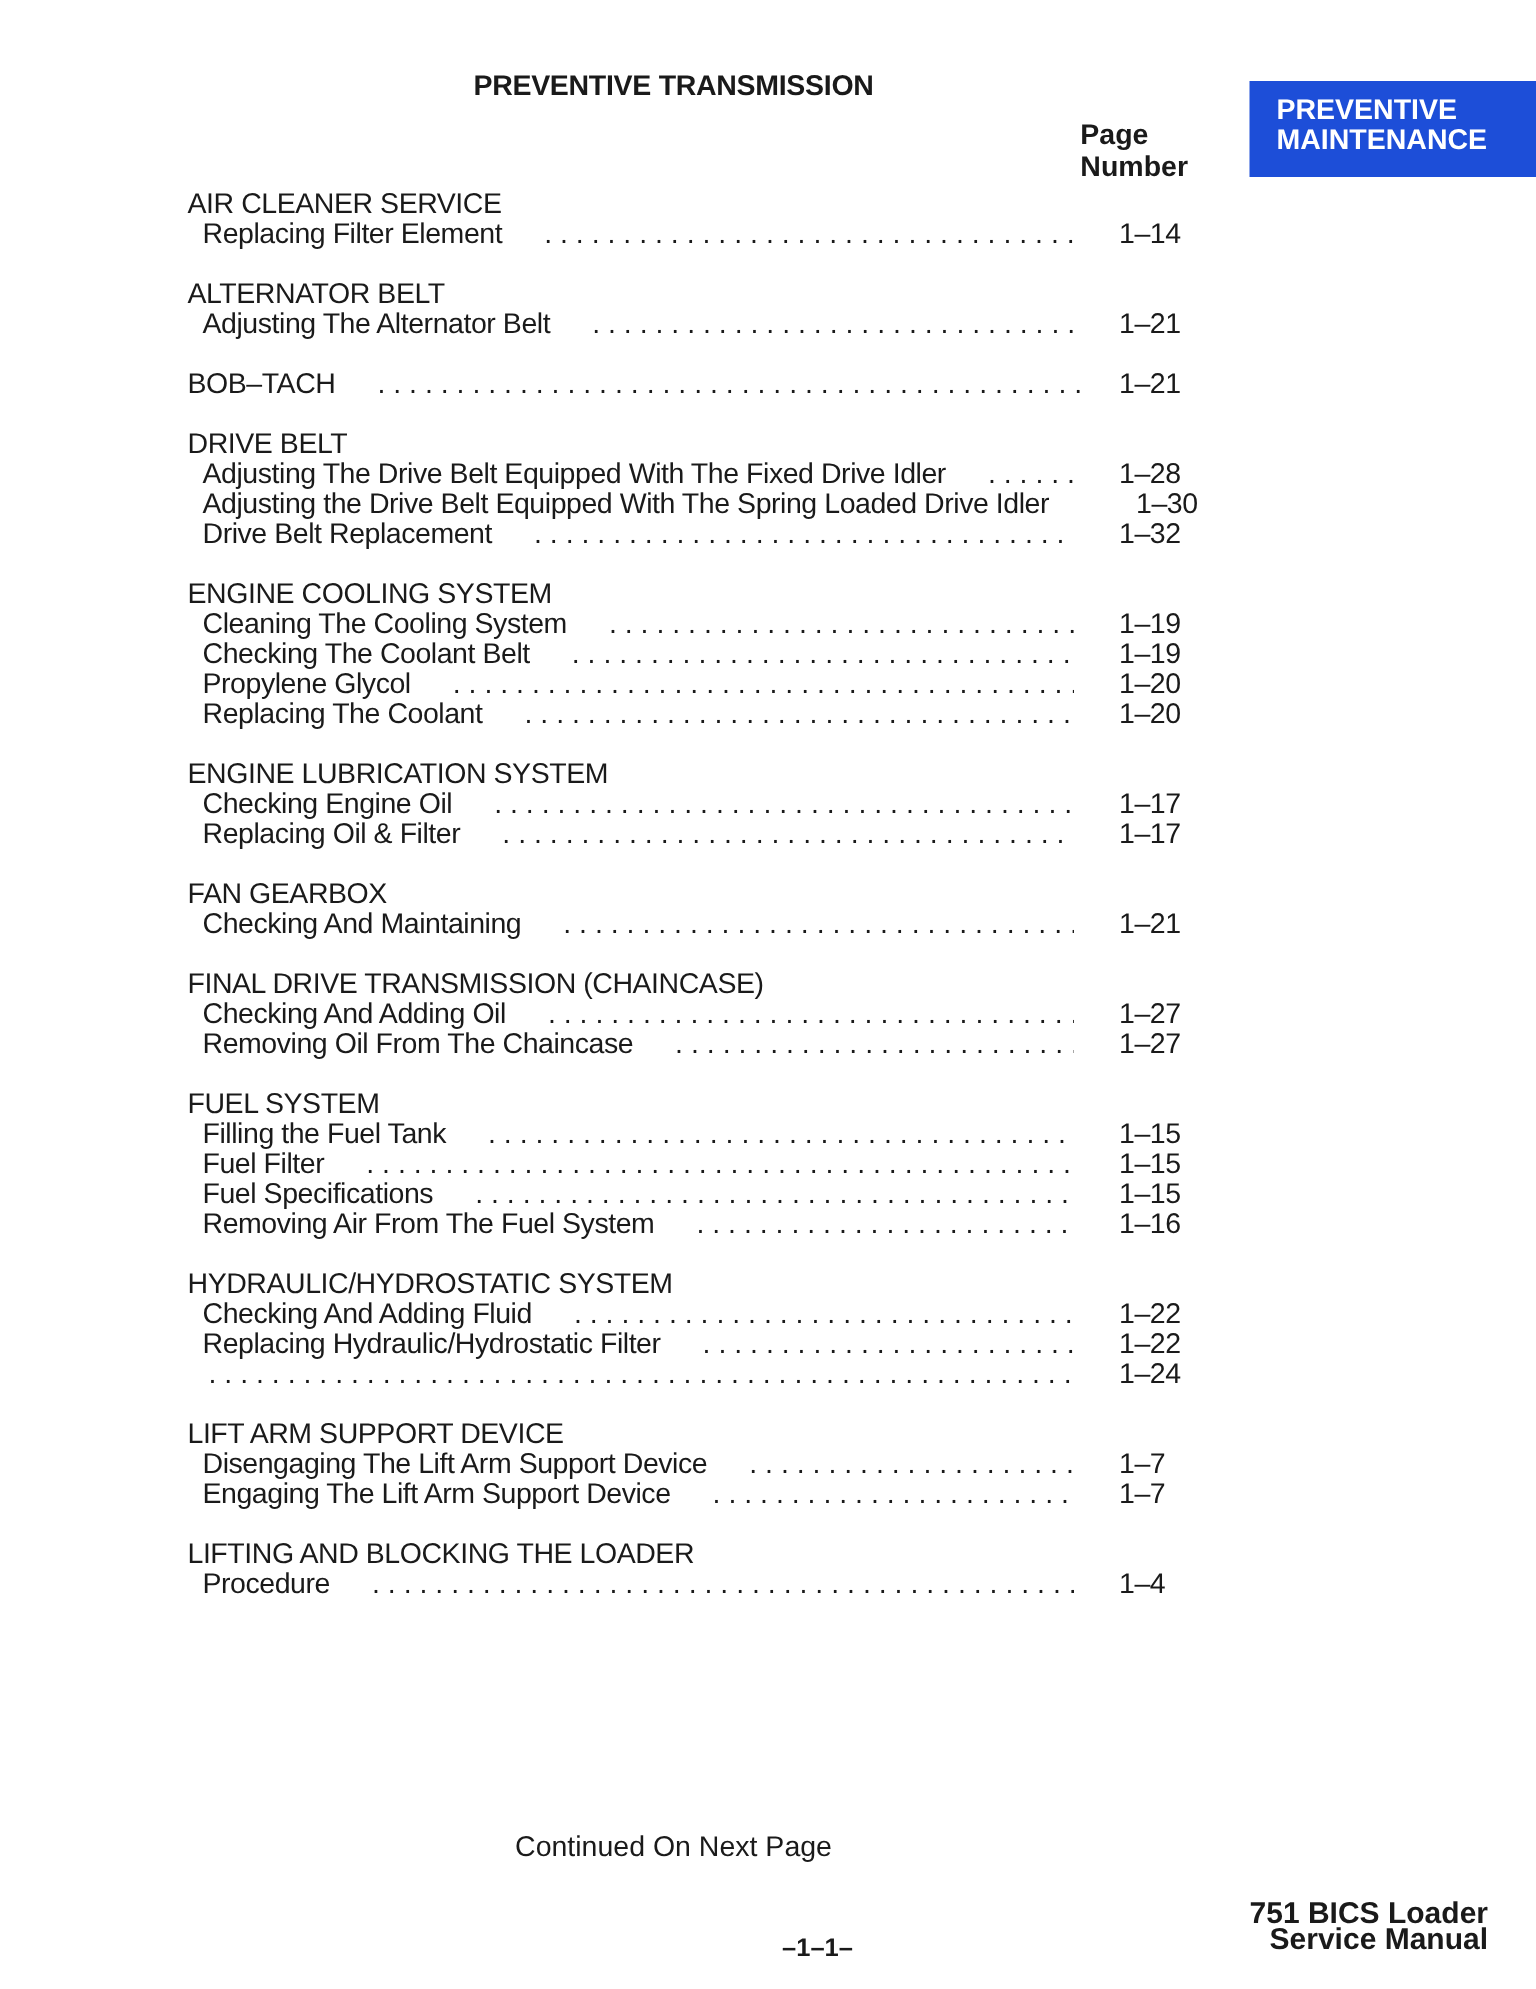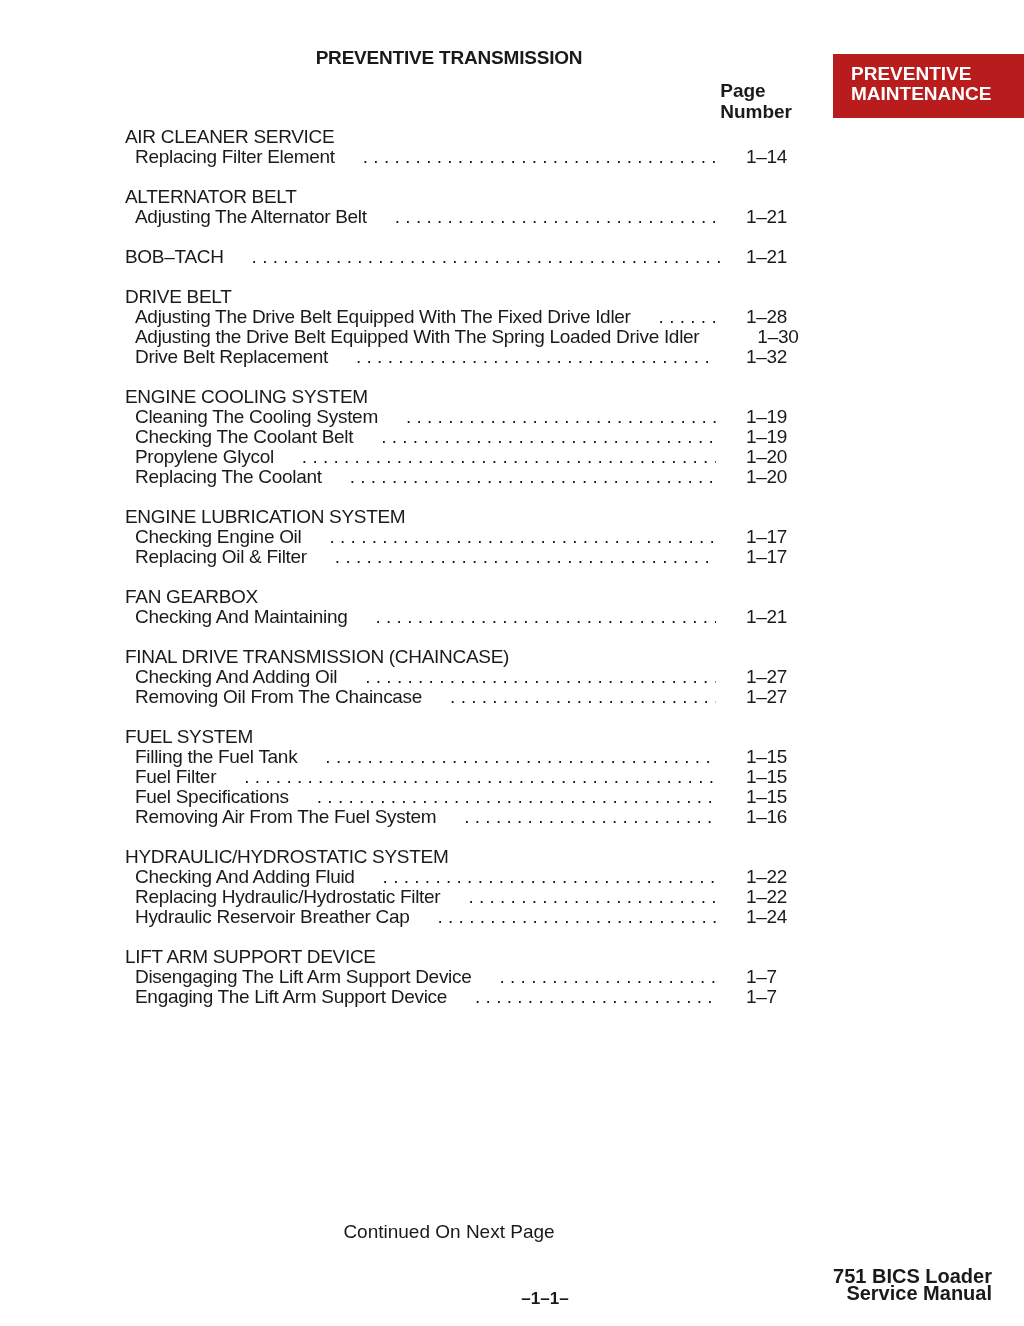--- a/index.html
+++ b/index.html
@@ -1,18 +1,18 @@
 <!DOCTYPE html>
 <html><head>
 <meta charset="utf-8">
 <style>
   html, body { margin: 0; padding: 0; background: #ffffff; }
   body { width: 1024px; height: 1326px; position: relative; overflow: hidden; color: #1a1a1a; font-family: "Liberation Sans", sans-serif; }
   .page-title { position: absolute; left: 0; width: 898px; top: 47px; text-align: center; font-weight: bold; font-size: 19px; letter-spacing: -0.2px; }
-  .side-tab { position: absolute; left: 833px; top: 54px; width: 191px; height: 64px; background: #b91c1c; color: #fff; font-weight: bold; font-size: 19px; line-height: 20px; box-sizing: border-box; padding: 10px 0 0 18px; }
+  .side-tab { position: absolute; left: 833px; top: 54px; width: 191px; height: 64px; background: #1d4ed8; color: #fff; font-weight: bold; font-size: 19px; line-height: 20px; box-sizing: border-box; padding: 10px 0 0 18px; }
   .col-header { position: absolute; right: 232px; top: 80px; font-weight: bold; font-size: 19px; line-height: 21px; }
   .toc { position: absolute; left: 105px; top: 127px; width: 685px; }
   .section { margin-bottom: 20px; margin-left: 20px; }
   .sec-title, .entry { font-size: 19px; line-height: 20px; height: 20px; white-space: nowrap; letter-spacing: -0.3px; }
   .entry { display: flex; align-items: flex-end; padding-left: 10px; gap: 24px; }
   .entry-label { flex: 0 0 auto; }
   .leader { flex: 1 1 auto; overflow: hidden; margin: 0 6px 0 4px; color: #1a1a1a; letter-spacing: 3px; }
   .leader::before { content: ". . . . . . . . . . . . . . . . . . . . . . . . . . . . . . . . . . . . . . . . . . . . . . . . . . . . . . . . . . . . . . . . . . . . . . . . . . . . . . . . . . . . ."; letter-spacing: 0; }
   .entry-page { flex: 0 0 44px; text-align: left; }
   .sec-row { display: flex; align-items: baseline; gap: 16px; }
@@ -164,36 +164,43 @@
         <span class="entry-label">Checking And Adding Fluid</span>
         <span class="leader"></span>
         <span class="entry-page">1–22</span>
       </div>
       <div class="entry">
         <span class="entry-label">Replacing Hydraulic/Hydrostatic Filter</span>
         <span class="leader"></span>
         <span class="entry-page">1–22</span>
       </div>
       <div class="entry">
-        <span class="entry-label">Hydraulic Reservoir Breather Cap</span>
         <span class="leader"></span>
         <span class="entry-page">1–24</span>
       </div>
     </div>
     <div class="section">
       <div class="sec-title">LIFT ARM SUPPORT DEVICE</div>
       <div class="entry">
         <span class="entry-label">Disengaging The Lift Arm Support Device</span>
         <span class="leader"></span>
         <span class="entry-page">1–7</span>
       </div>
       <div class="entry">
         <span class="entry-label">Engaging The Lift Arm Support Device</span>
         <span class="leader"></span>
         <span class="entry-page">1–7</span>
+      </div>
+    </div>
+    <div class="section">
+      <div class="sec-title">LIFTING AND BLOCKING THE LOADER</div>
+      <div class="entry">
+        <span class="entry-label">Procedure</span>
+        <span class="leader"></span>
+        <span class="entry-page">1–4</span>
       </div>
     </div>
   </div>
 
 <div class="continued">Continued On Next Page</div>
 <div class="page-num">–1–1–</div>
 <div class="manual">
   <div>751 BICS Loader</div>
   <div>Service Manual</div>
 </div>

